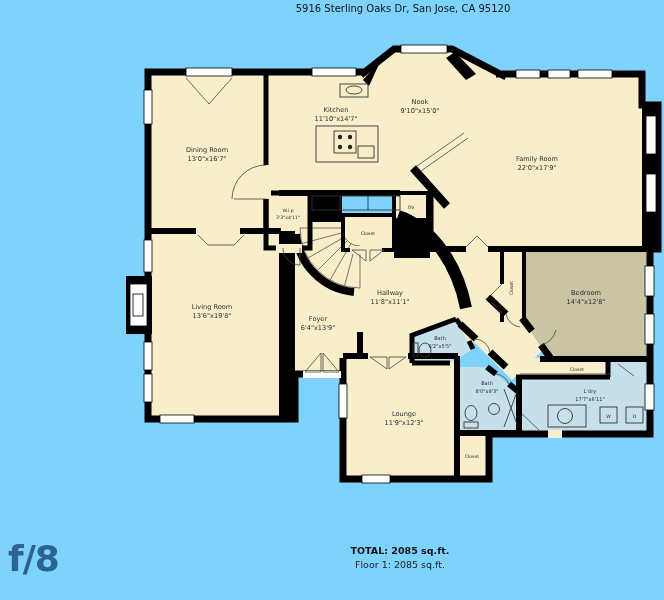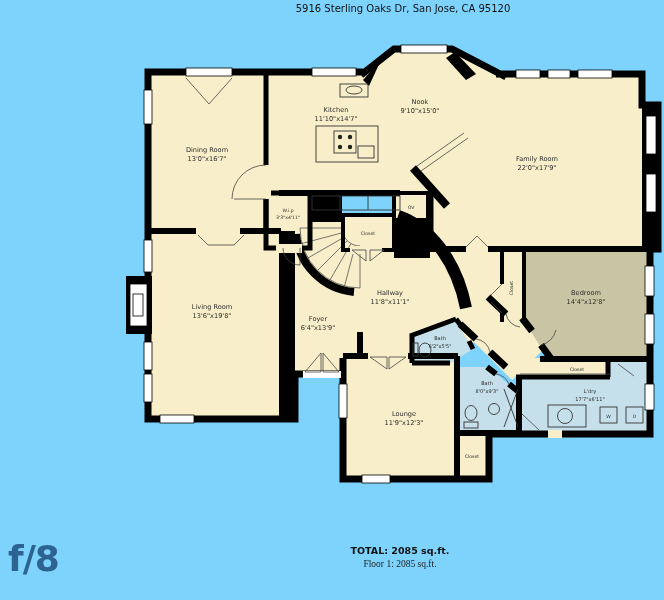--- a/index.html
+++ b/index.html
@@ -6,21 +6,21 @@
   .page{position:relative;width:664px;height:600px;background:#7dd3fc;overflow:hidden;
         font-family:"DejaVu Sans","Liberation Sans",sans-serif;}
   .title{position:absolute;top:3px;left:403px;transform:translateX(-50%);
          font-size:10px;color:#111;white-space:nowrap;}
   .plan-svg{position:absolute;left:0;top:0;}
   .logo{position:absolute;left:8px;top:538px;font-size:36px;font-weight:bold;
         color:#2d6390;letter-spacing:-1px;}
   .total{position:absolute;top:545px;left:400px;transform:translateX(-50%);
          font-size:9.5px;font-weight:bold;color:#111;white-space:nowrap;}
   .floor{position:absolute;top:559px;left:400px;transform:translateX(-50%);
-         font-size:9.5px;color:#222;white-space:nowrap;font-family:Liberation Serif, serif;}
+         font-size:9.5px;color:#222;white-space:nowrap;}
   .disclaimer{position:absolute;top:584px;left:400px;transform:translateX(-50%);
          font-size:9px;color:#222;white-space:nowrap;}
   text{font-family:"DejaVu Sans","Liberation Sans",sans-serif;fill:#2b2b2b;}
   .rlabel{font-size:6.6px;text-anchor:middle;}
   .slabel{font-size:5px;text-anchor:middle;}
   .tlabel{font-size:4.6px;text-anchor:middle;}
 </style>
 </head>
 <body>
 

